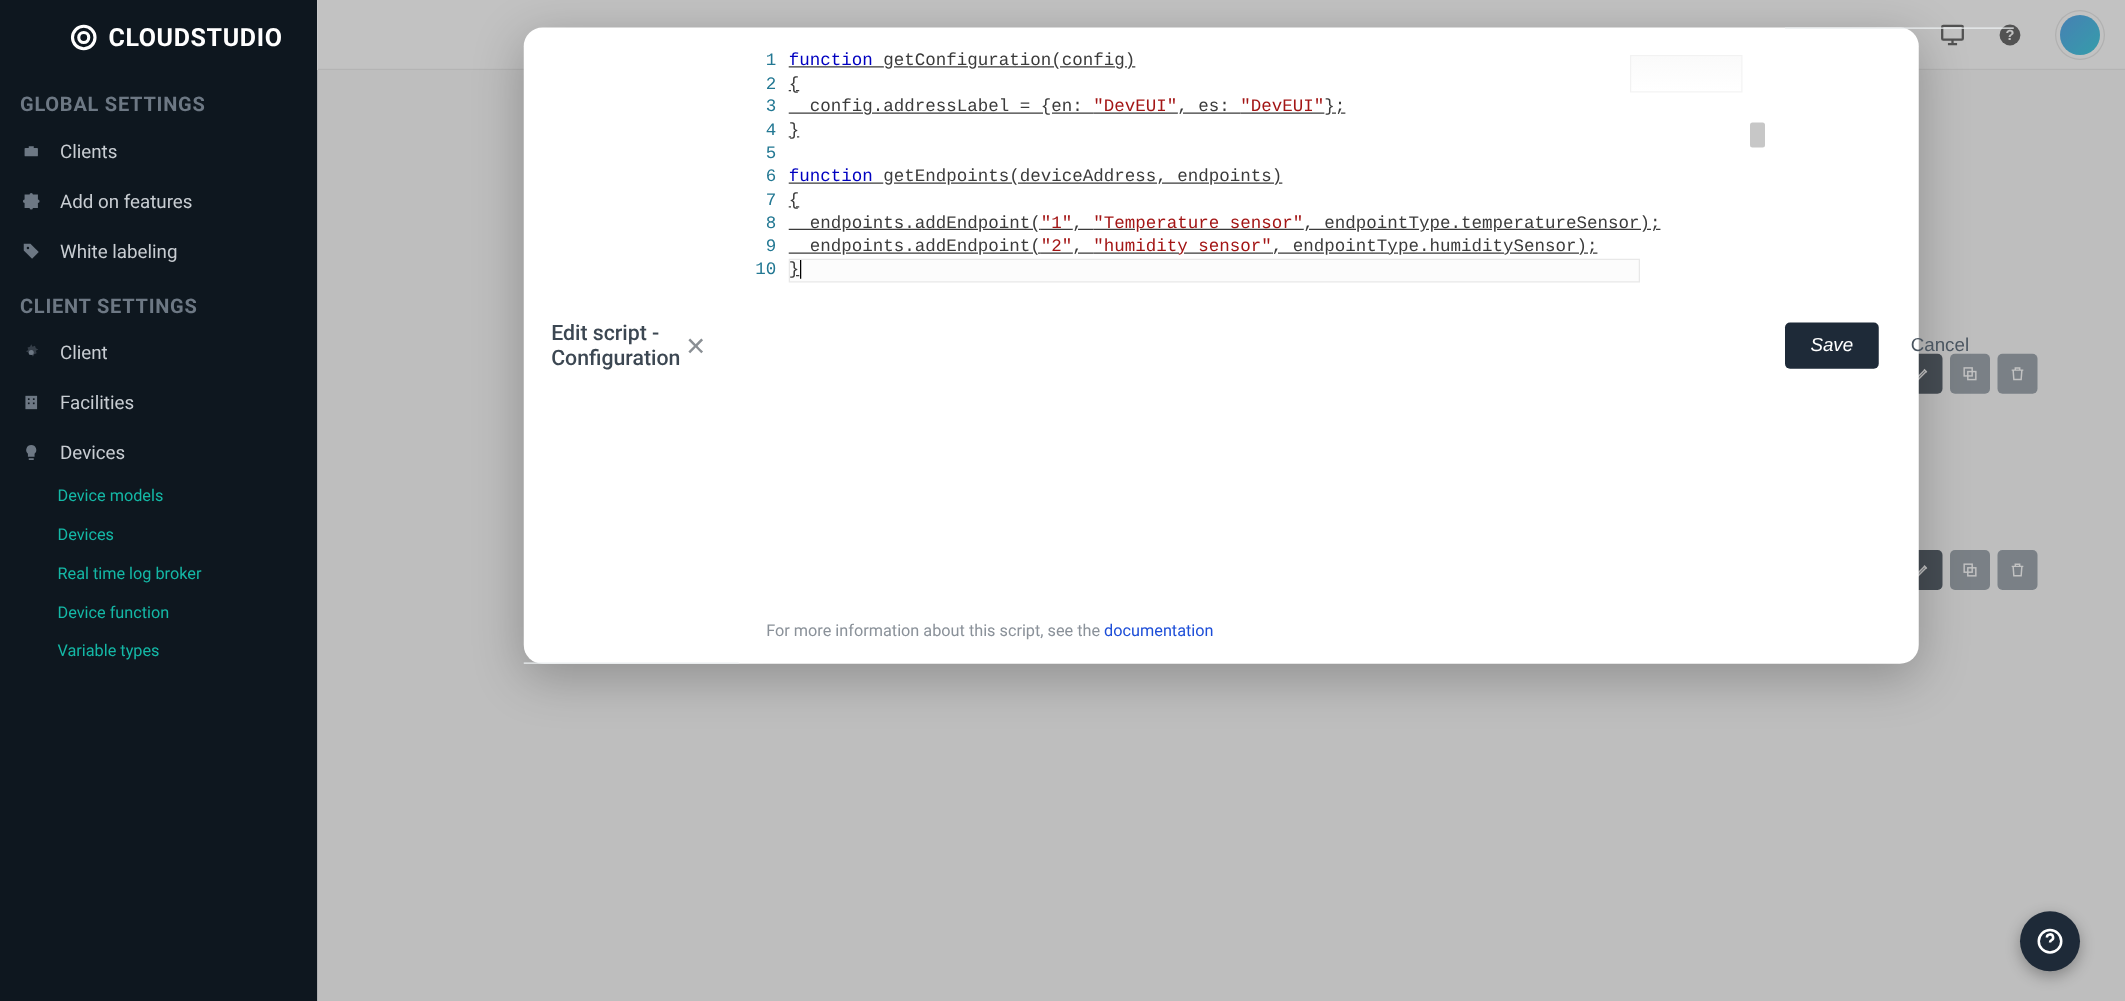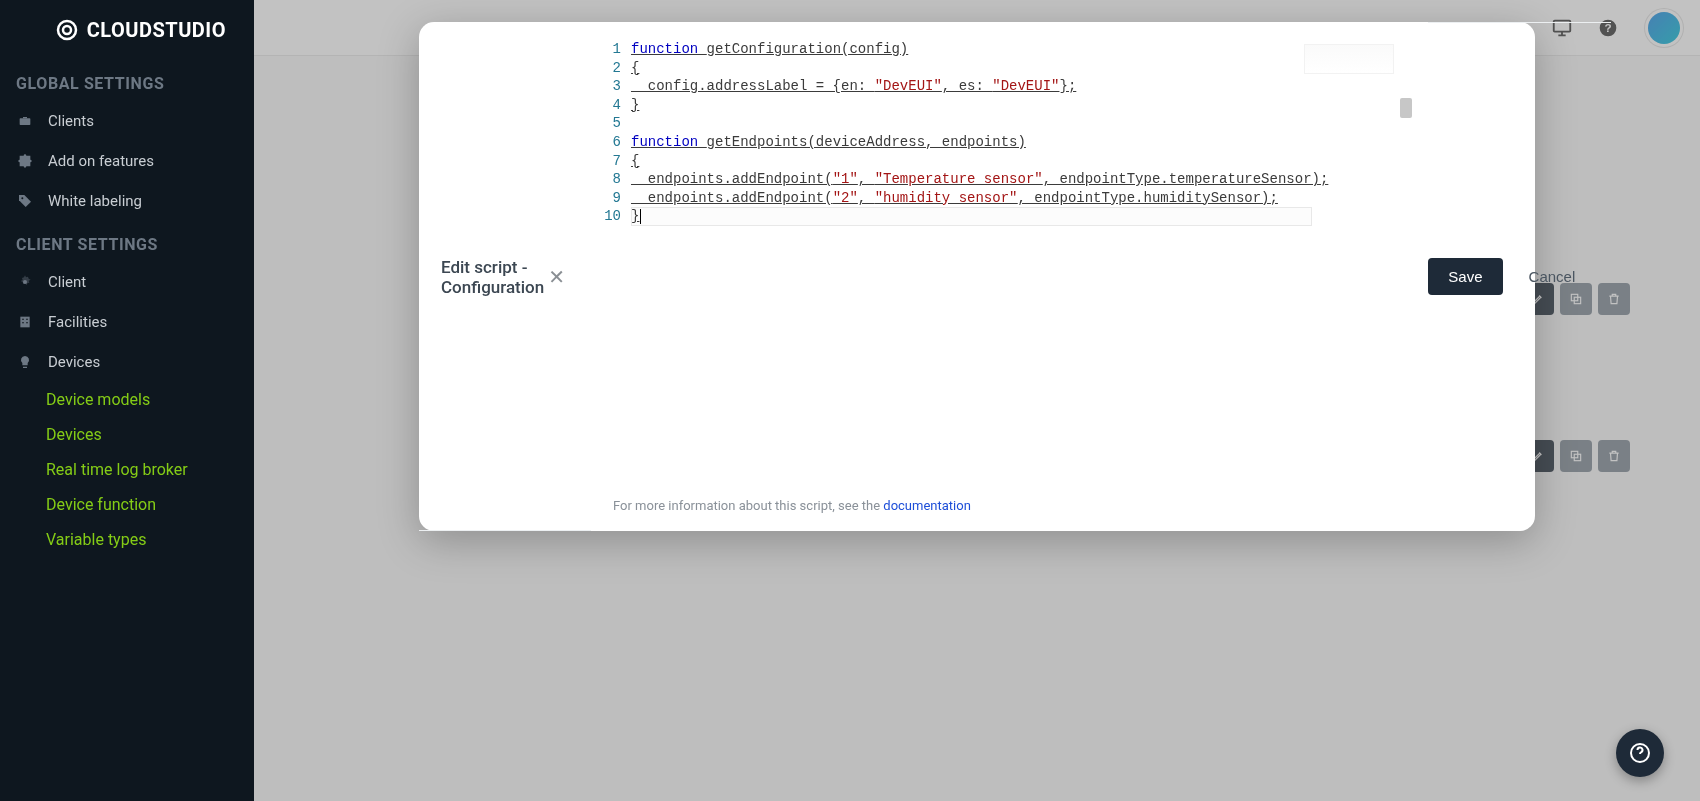--- a/index.html
+++ b/index.html
@@ -6,21 +6,21 @@
   html, body { width: 1700px; height: 801px; font-family: -apple-system, "Segoe UI", Roboto, Arial, sans-serif; overflow: hidden; background:#f4f4f4; }
   .app { display:flex; width:100%; height:100%; position:relative; }
 
   
   .sidebar { width:254px; background:#0e171f; color:#c8cdd2; height:100%; padding-top:18px; flex-shrink:0; }
   .logo { color:#fff; font-weight:700; font-size:20px; letter-spacing:0.5px; display:flex; align-items:center; gap:8px; padding:0 28px 18px 42px;justify-content:flex-end; }
   .logo svg { flex-shrink:0; }
   .section-label { font-size:16px; font-weight:700; letter-spacing:0.6px; color:#6d7884; padding:14px 18px 8px 16px; }
   .nav-item { display:flex; align-items:center; gap:14px; padding:11px 16px 11px 16px; font-size:15px; color:#c8cdd2; cursor:pointer; }
   .nav-item .ic { width:18px; height:18px; flex-shrink:0; display:flex; align-items:center; justify-content:center; color:#6d7884; }
-  .nav-sub { padding:8px 24px 8px 46px; font-size:16px; color:#84cc16; cursor:pointer; }
+  .nav-sub { padding:8px 24px 8px 46px; font-size:13px; color:#14b8a6; cursor:pointer; }
 
   
   .main { flex:1; position:relative; background:#f7f7f7; }
   .topbar { height:56px; background:#fff; display:flex; align-items:center; justify-content:flex-end; padding:0 20px; gap:10px; border-bottom:1px solid #e5e5e5;}
   .top-label { font-size:12px; color:#555; margin-right:4px; letter-spacing:0.5px;}
   .top-icon { width:36px; height:36px; display:flex; align-items:center; justify-content:center; color:#333; cursor:pointer; border-radius:4px;}
   .avatar-circle { width:32px; height:32px; border-radius:50%; background:linear-gradient(135deg,#1e88e5,#00bcd4); margin-left:12px; cursor:pointer; box-shadow:0 0 0 3px #fff, 0 0 0 4px #e0e0e0;}
   .card-actions { position:absolute; right:70px; display:flex; gap:6px; }
   .card-actions .btn { width:32px; height:32px; border-radius:4px; display:flex; align-items:center; justify-content:center; color:#fff; cursor:pointer;}
   .btn-dark { background:#1e2a38; }
@@ -49,21 +49,21 @@
   .k-string { color:#a31515; }
   .cursor { display:inline-block; width:1px; height:15px; background:#000; vertical-align:middle; margin-left:1px; }
 
   .minimap { position:absolute; top:22px; right:34px; width:90px; height:30px; background:linear-gradient(#fafafa,#fff); font-size:2px; color:#888; overflow:hidden; opacity:0.8; border:1px solid #f0f0f0;}
   .scrollbar-v { position:absolute; right:16px; top:16px; width:12px; height:560px; }
   .scrollbar-v .thumb { position:absolute; top:60px; width:12px; height:20px; background:#c7c7c7; border-radius:2px;}
 
   .doc-note { font-size:13px; color:#8a9199; padding:4px 22px 18px 22px; }
   .doc-note a { color:#1d4ed8; text-decoration:none; }
   .modal-footer { display:flex; justify-content:flex-end; gap:18px; padding:20px 28px 22px 0; border-top:1px solid #eceff1; align-items:center;}
-  .btn-save { background:#1e2a38; color:#fff; padding:10px 20px; border:none; border-radius:4px; font-size:15px; cursor:pointer; }
+  .btn-save { background:#1e2a38; color:#fff; padding:10px 20px; border:none; border-radius:4px; font-size:15px; cursor:pointer;font-style:italic; }
   .btn-cancel { background:none; border:none; color:#4a5560; font-size:15px; cursor:pointer; padding:10px 8px;}
 
   
   .fab { position:absolute; right:36px; bottom:24px; width:48px; height:48px; border-radius:50%; background:#1e2a38; color:#fff; display:flex; align-items:center; justify-content:center; font-size:22px; cursor:pointer; box-shadow:0 4px 12px rgba(0,0,0,0.3);}
 </style>
 </head>
 <body>
 
 <div class="app">
 

